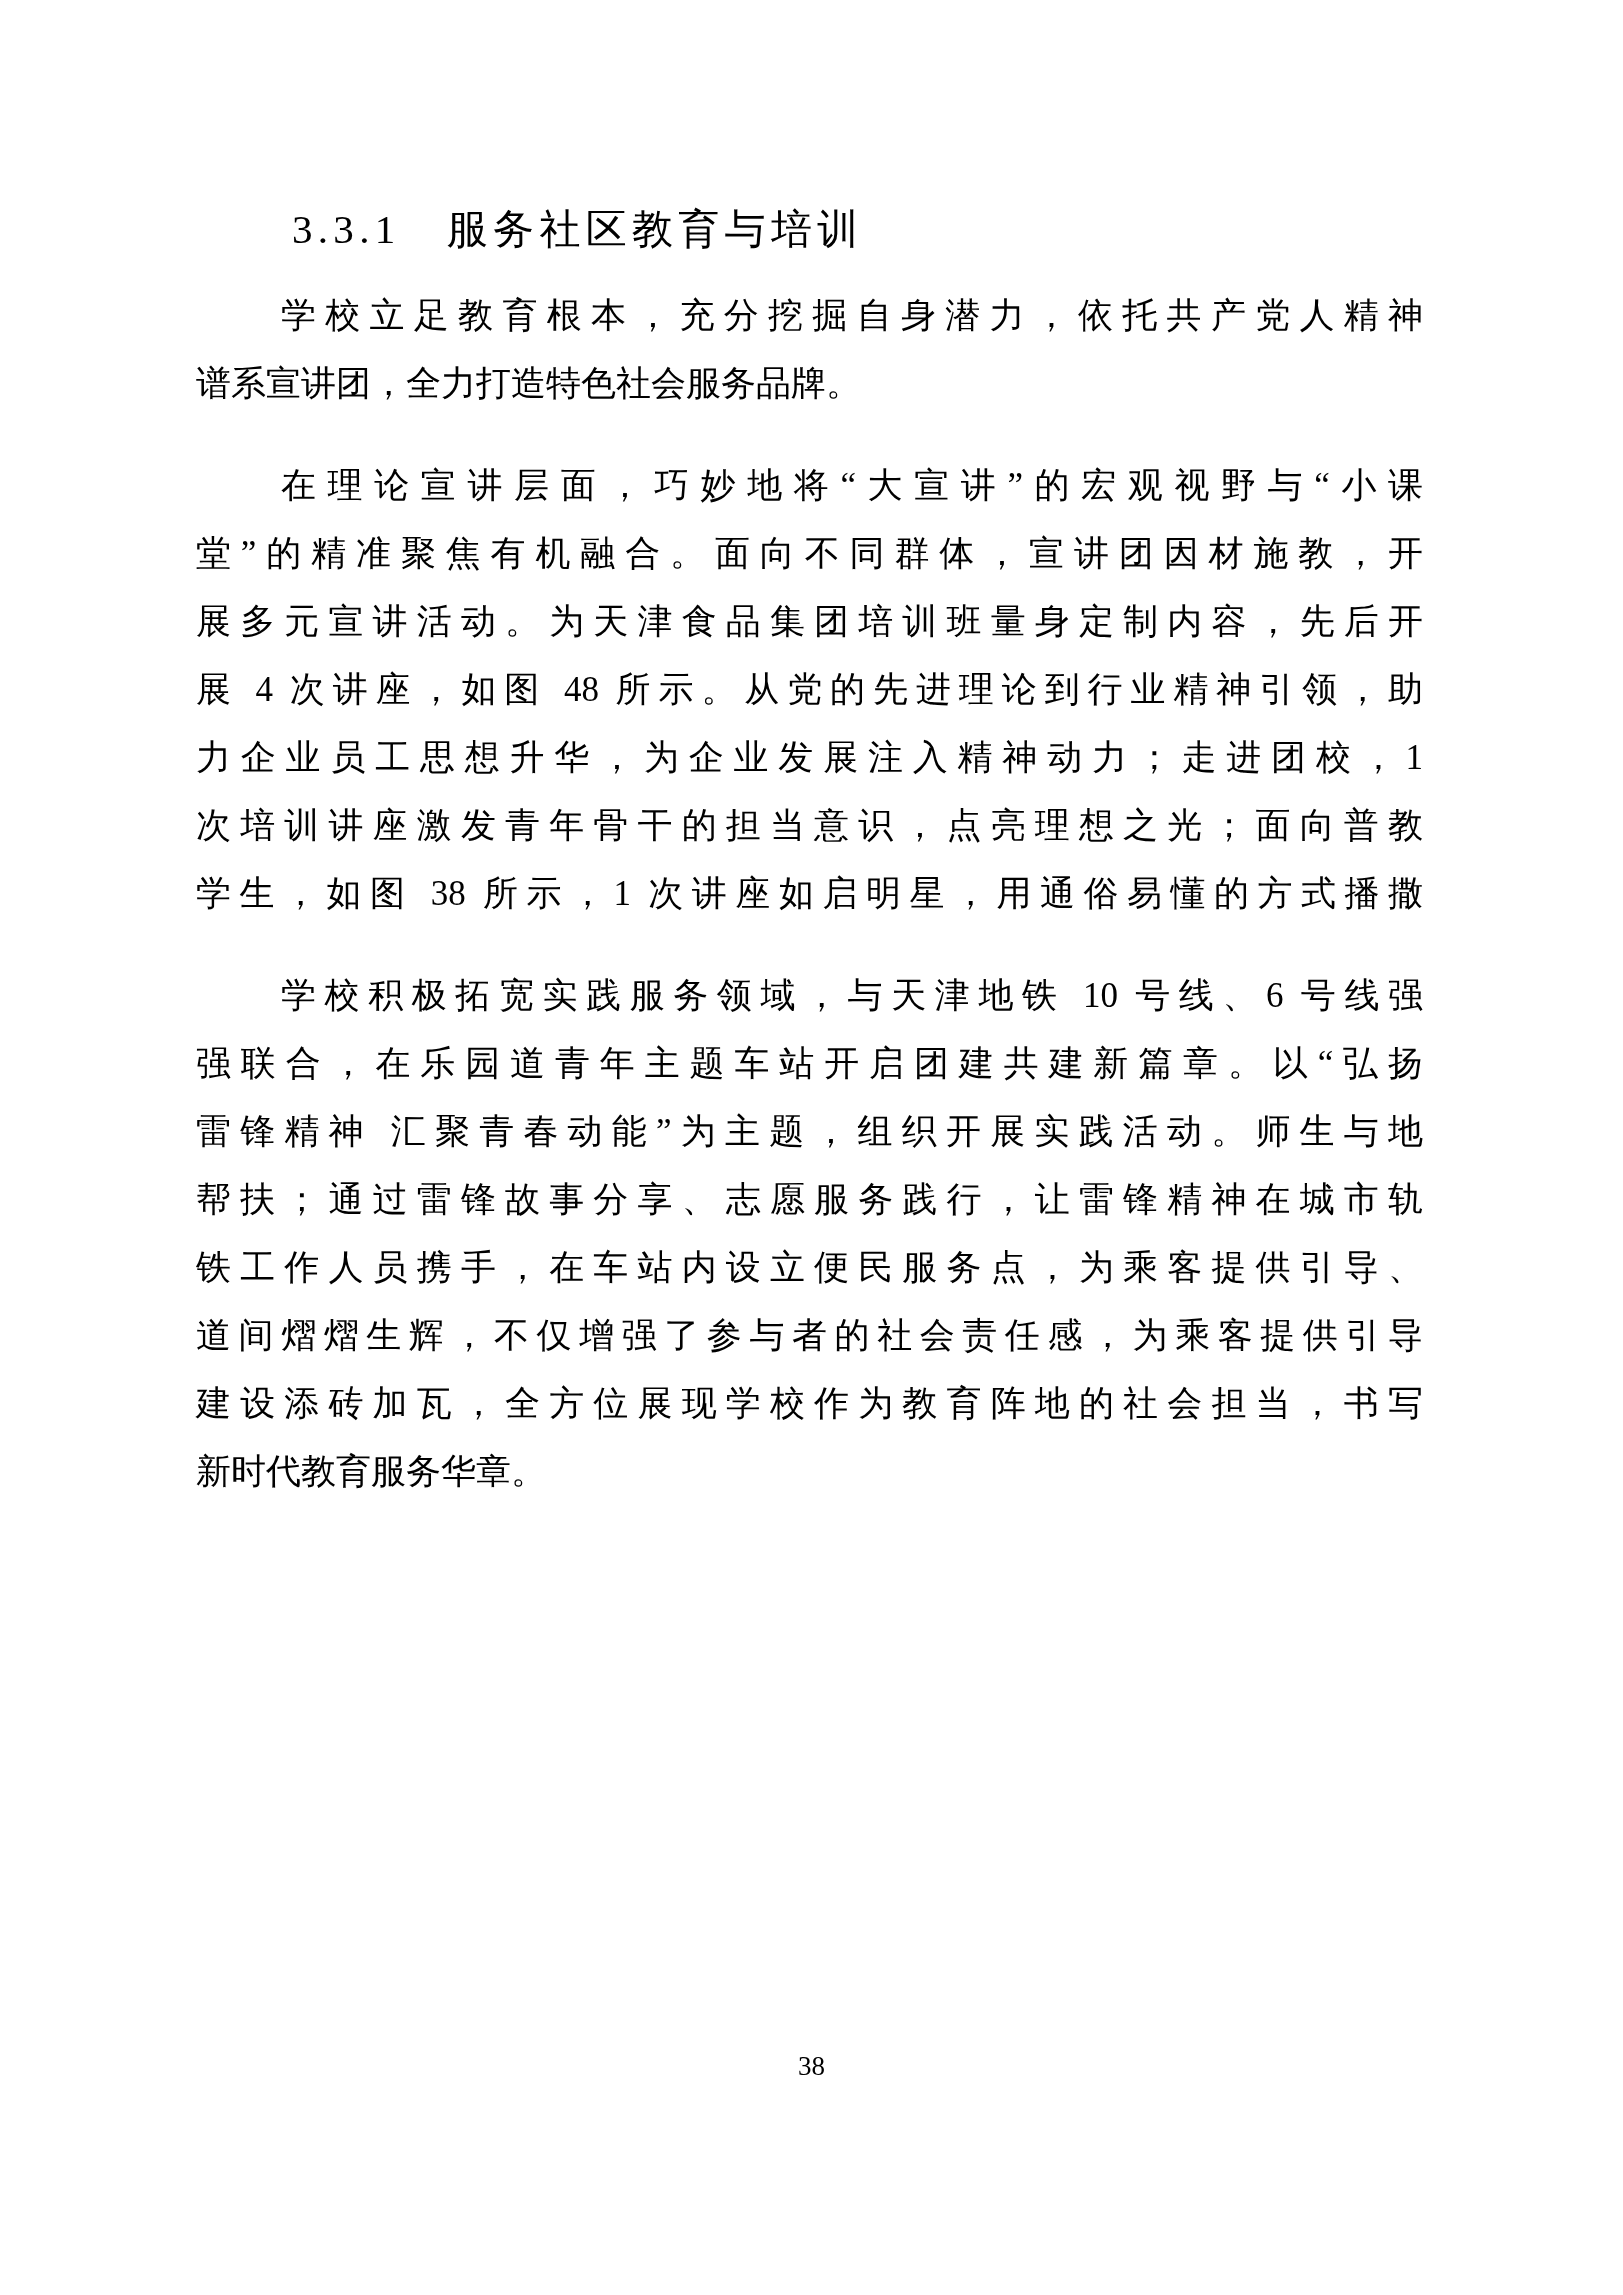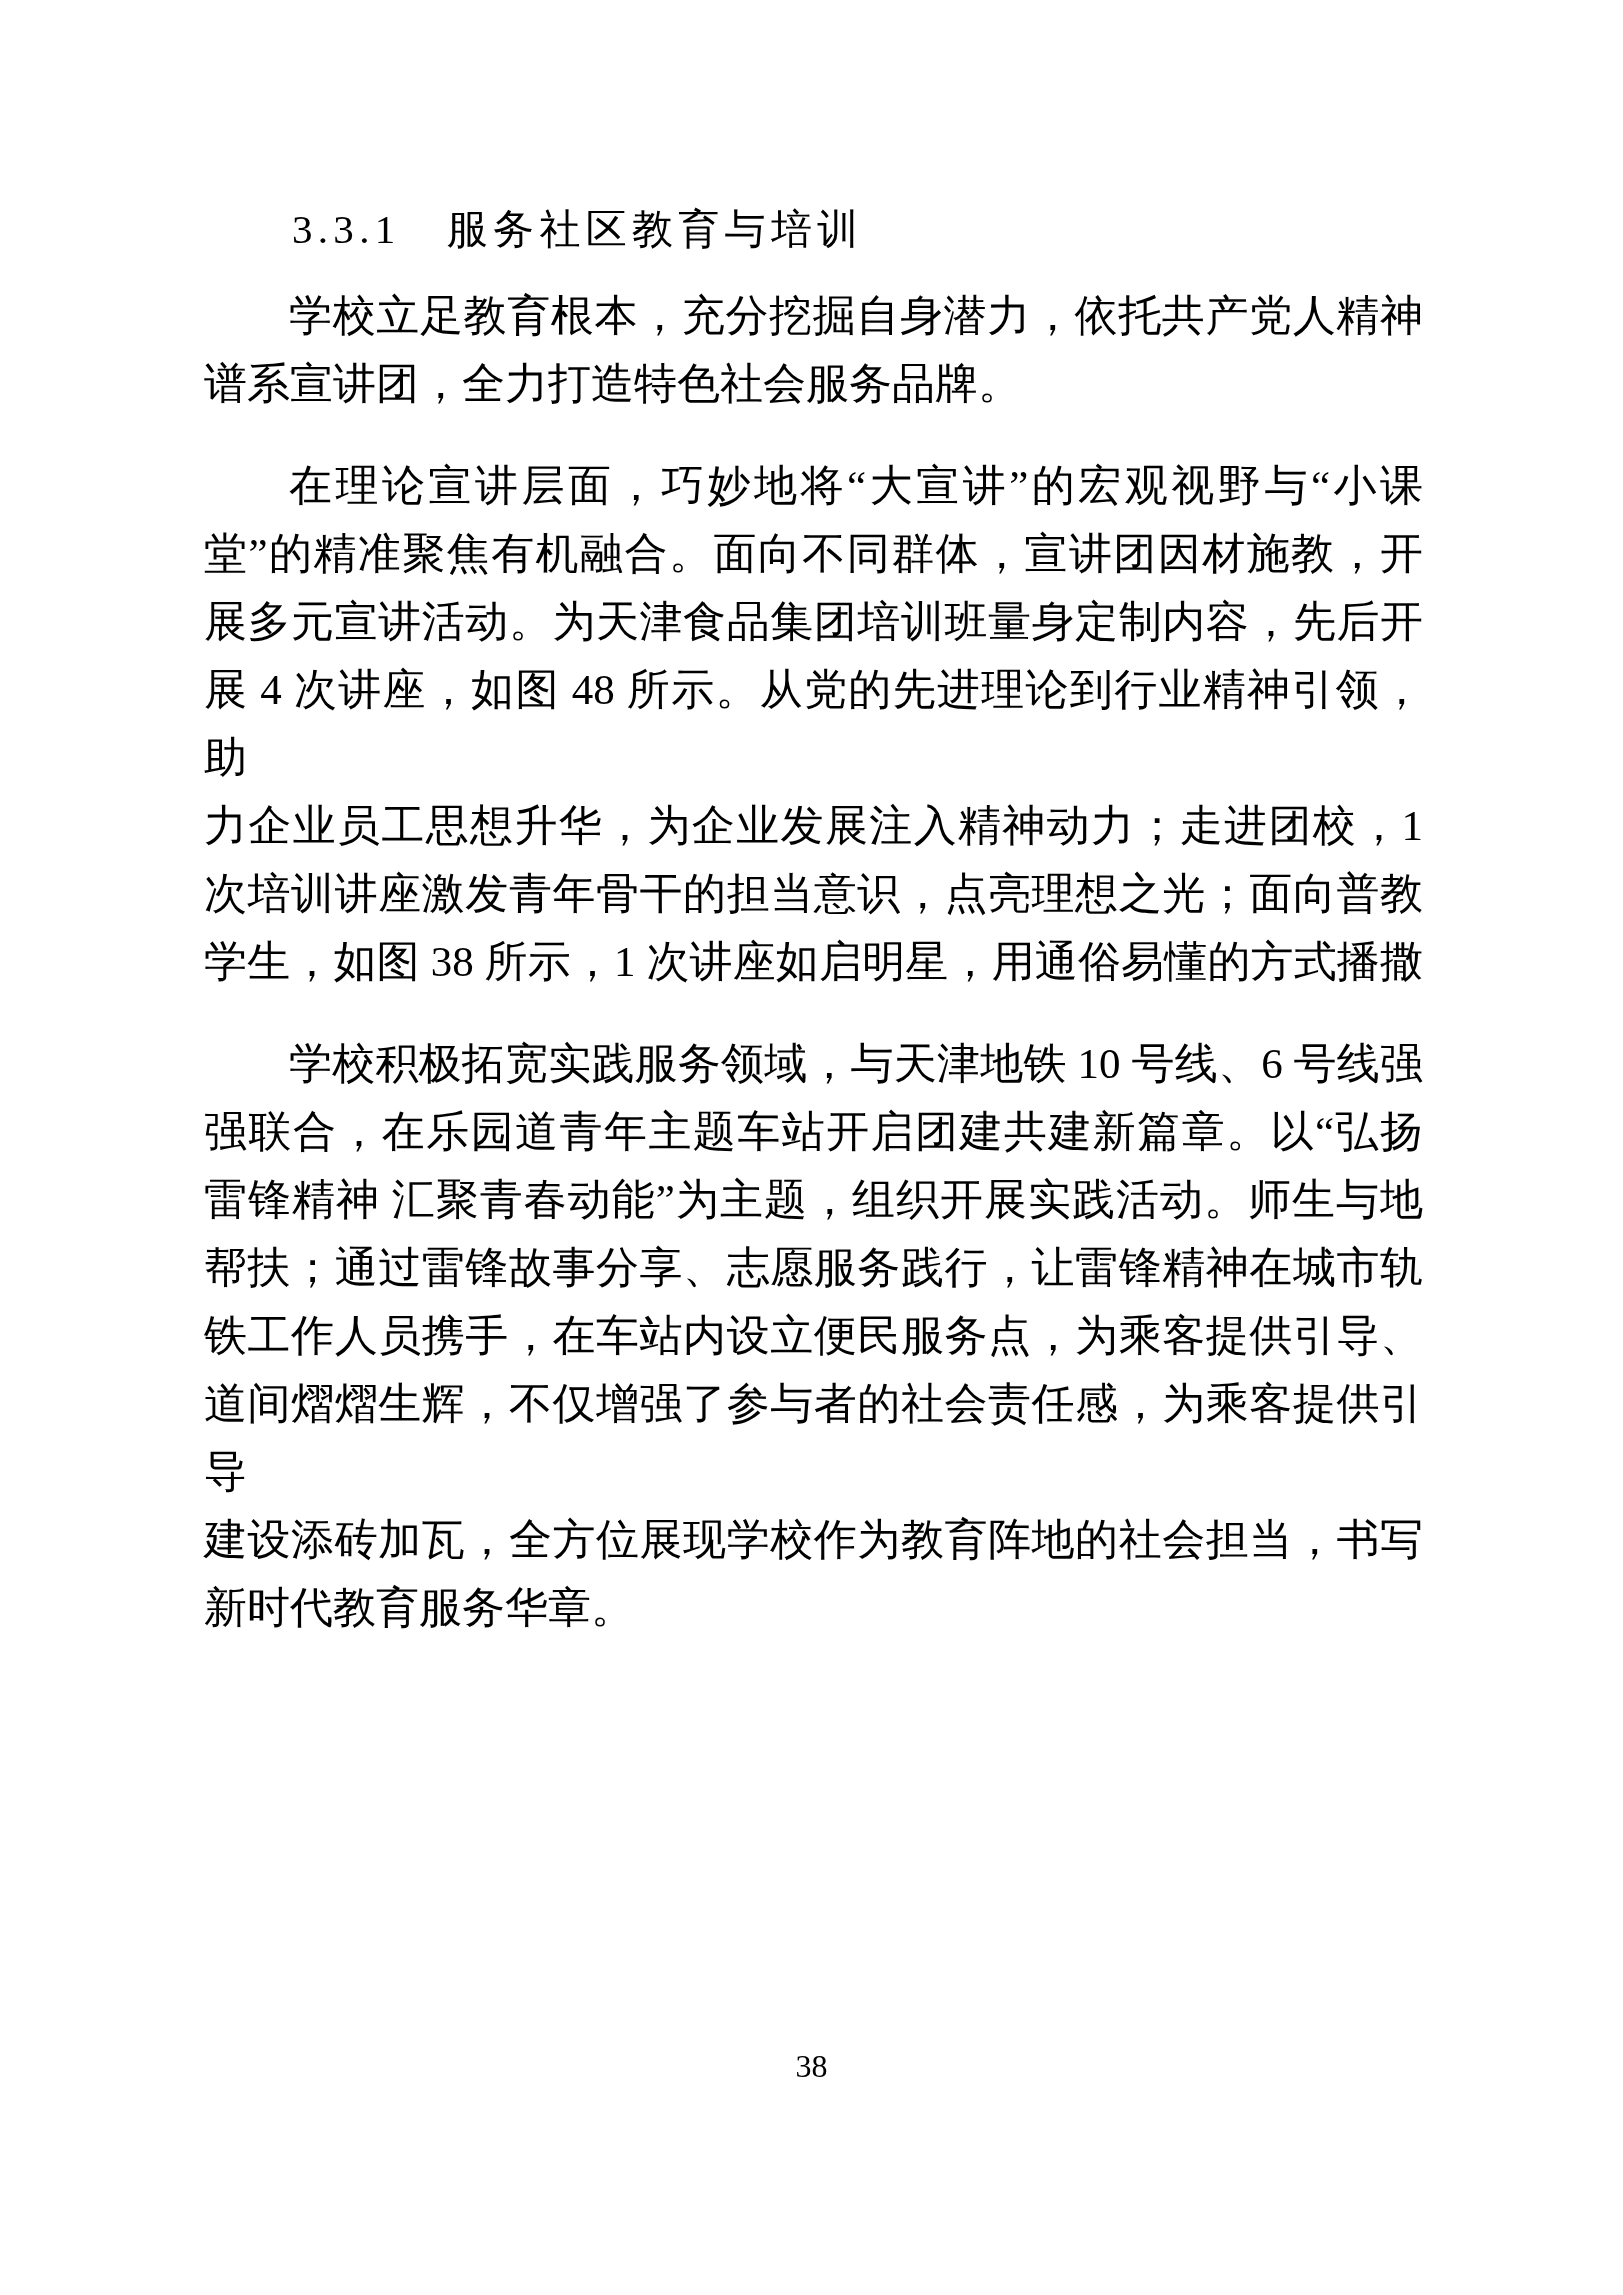--- a/index.html
+++ b/index.html
@@ -22,39 +22,38 @@
     padding: 195px 200px 0 196px; 
   }
   .heading {
     font-size: 41px;
     line-height: 68px;
     padding-left: 96px;  
     letter-spacing: 5.3px;
     white-space: pre;
   }
   .para {
-    font-size: 43px;
+    font-size: 35px;
     line-height: 68px;
     margin-top: 34px;
-    margin-left: 8px;
   }
   .para.first-para { margin-top: 19px; }
   .line {
     text-align: justify;
     text-align-last: justify; 
   }
   .line.indent { text-indent: 85px; } 
   .line.end { text-align-last: left; } 
   .page-footer {
     position: absolute;
     top: 2050px;
     left: 0;
     width: 100%;
     text-align: center;
-    font-size: 32px;
+    font-size: 27px;
     line-height: 33px;
   }
 </style>
 </head>
 <body>
 
 <div class="page">
   <div class="content">
 
     <div class="heading">3.3.1　服务社区教育与培训</div>

